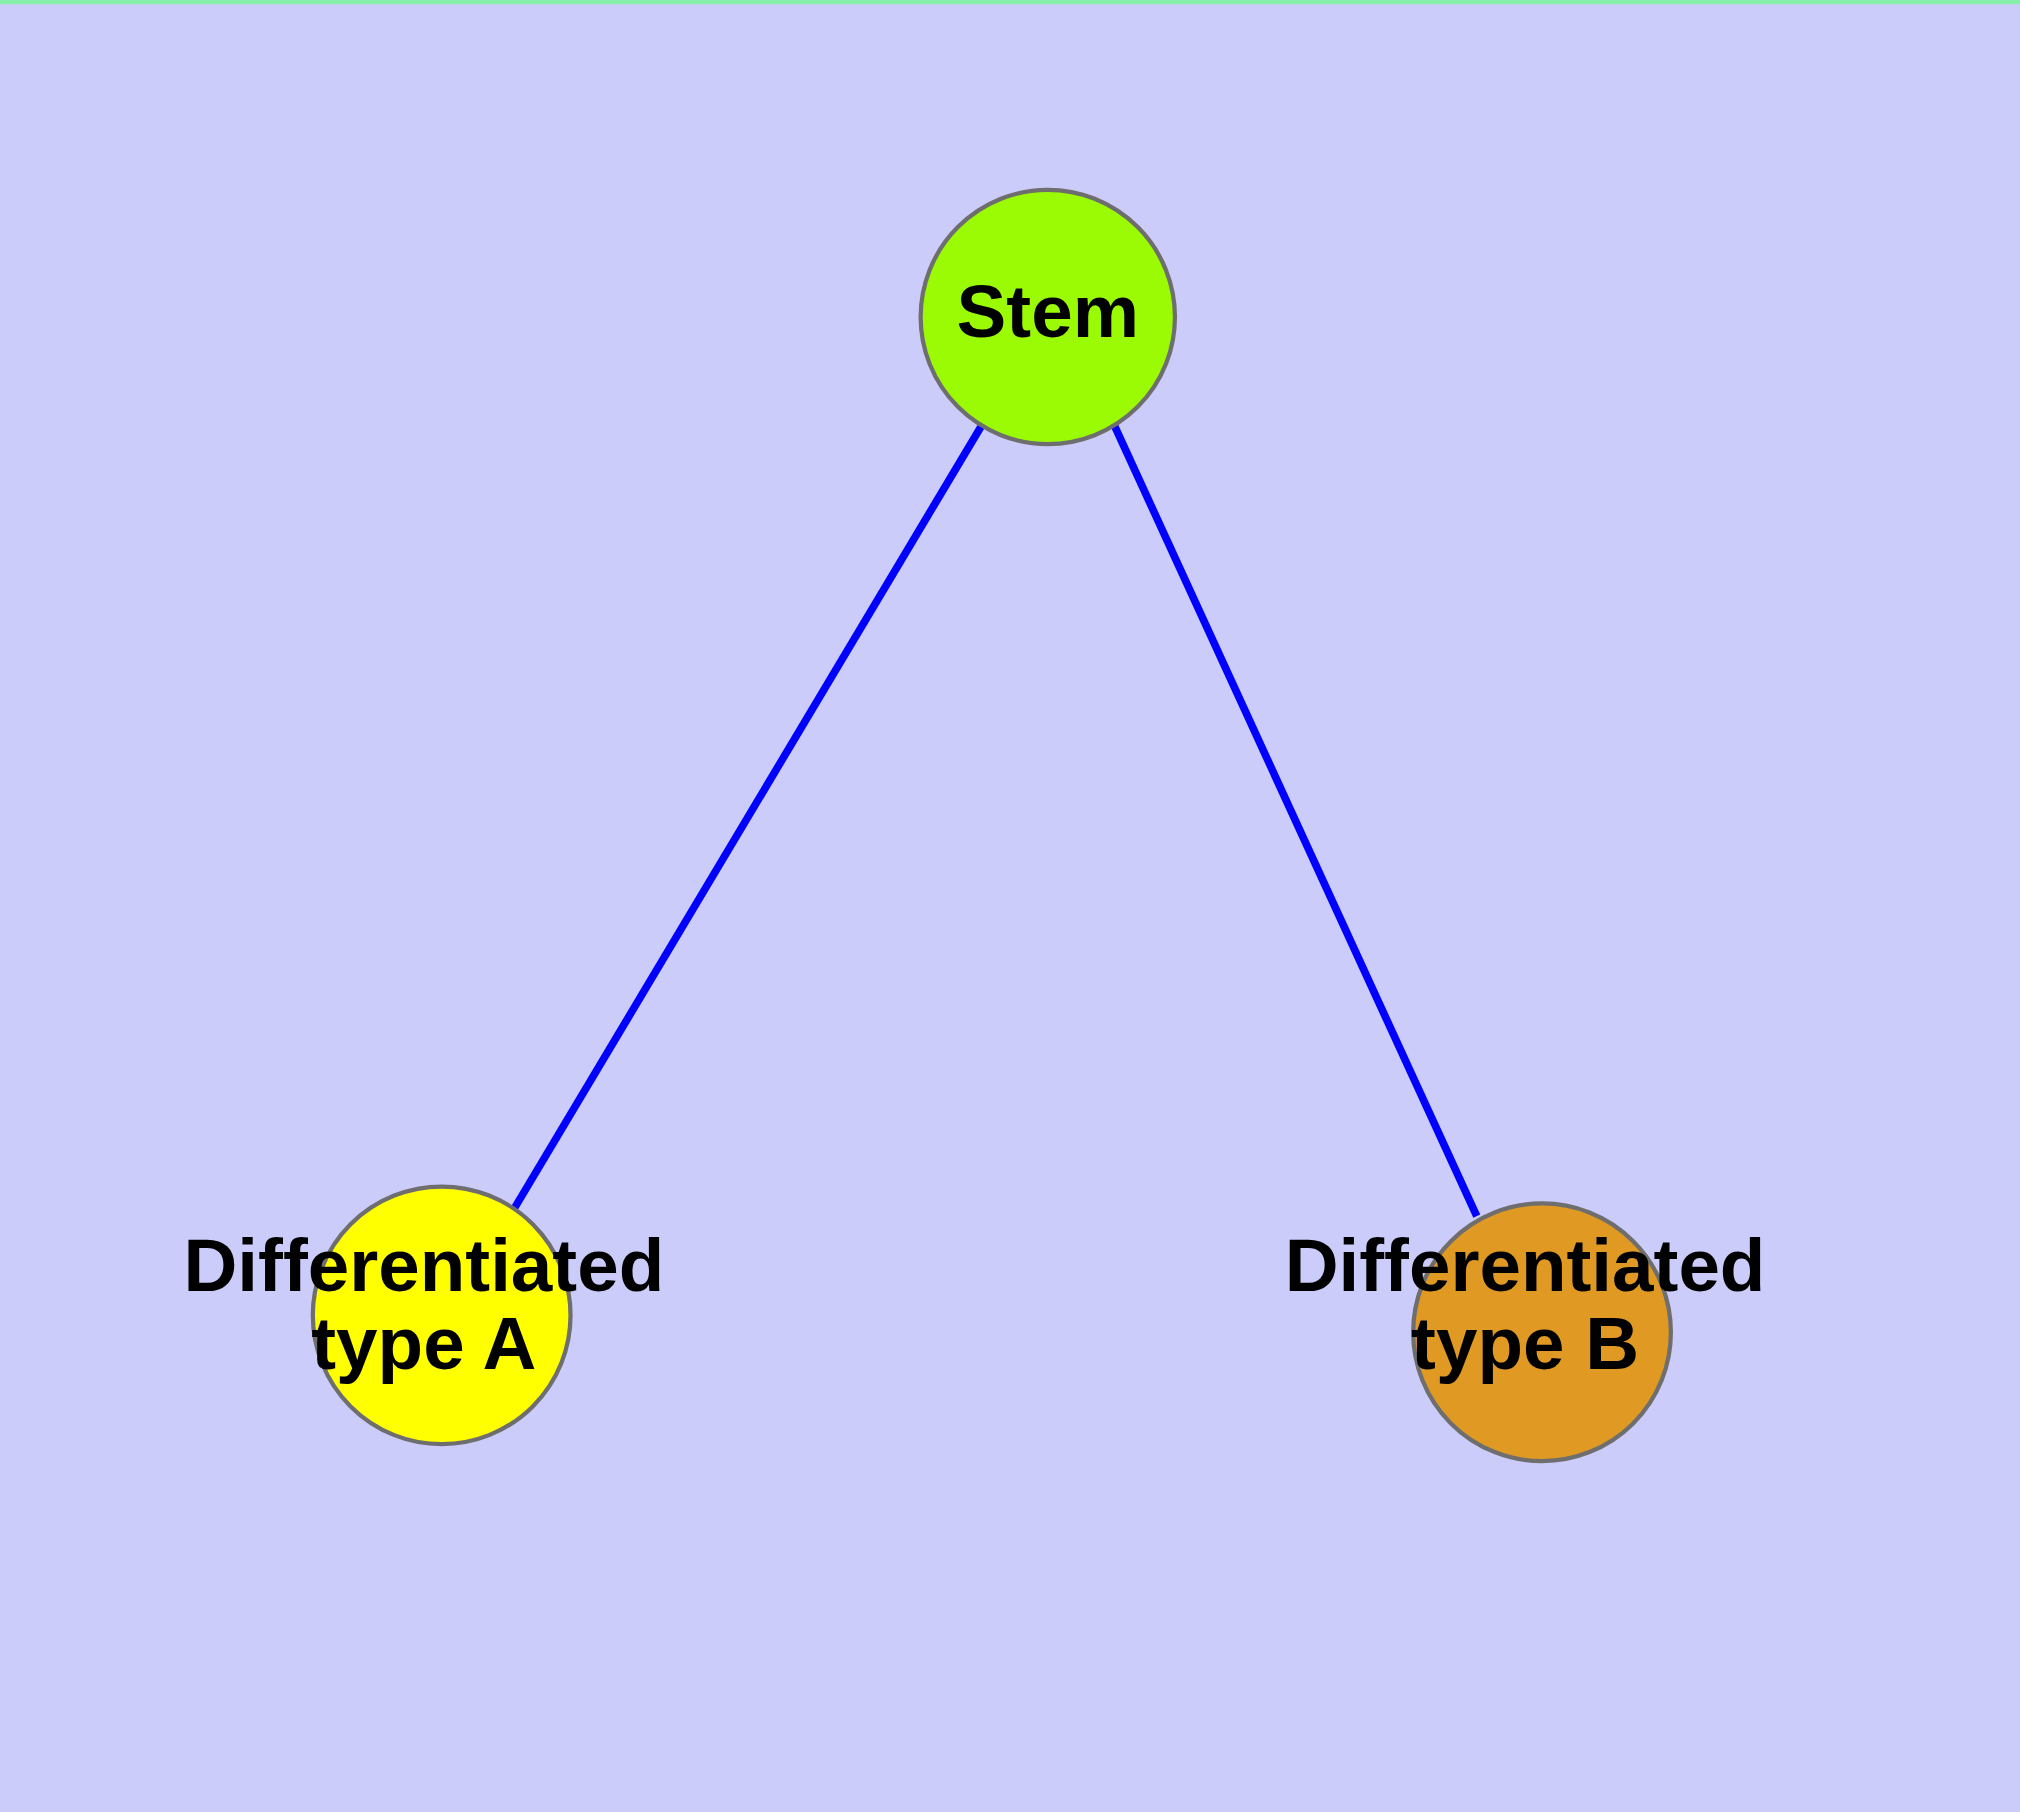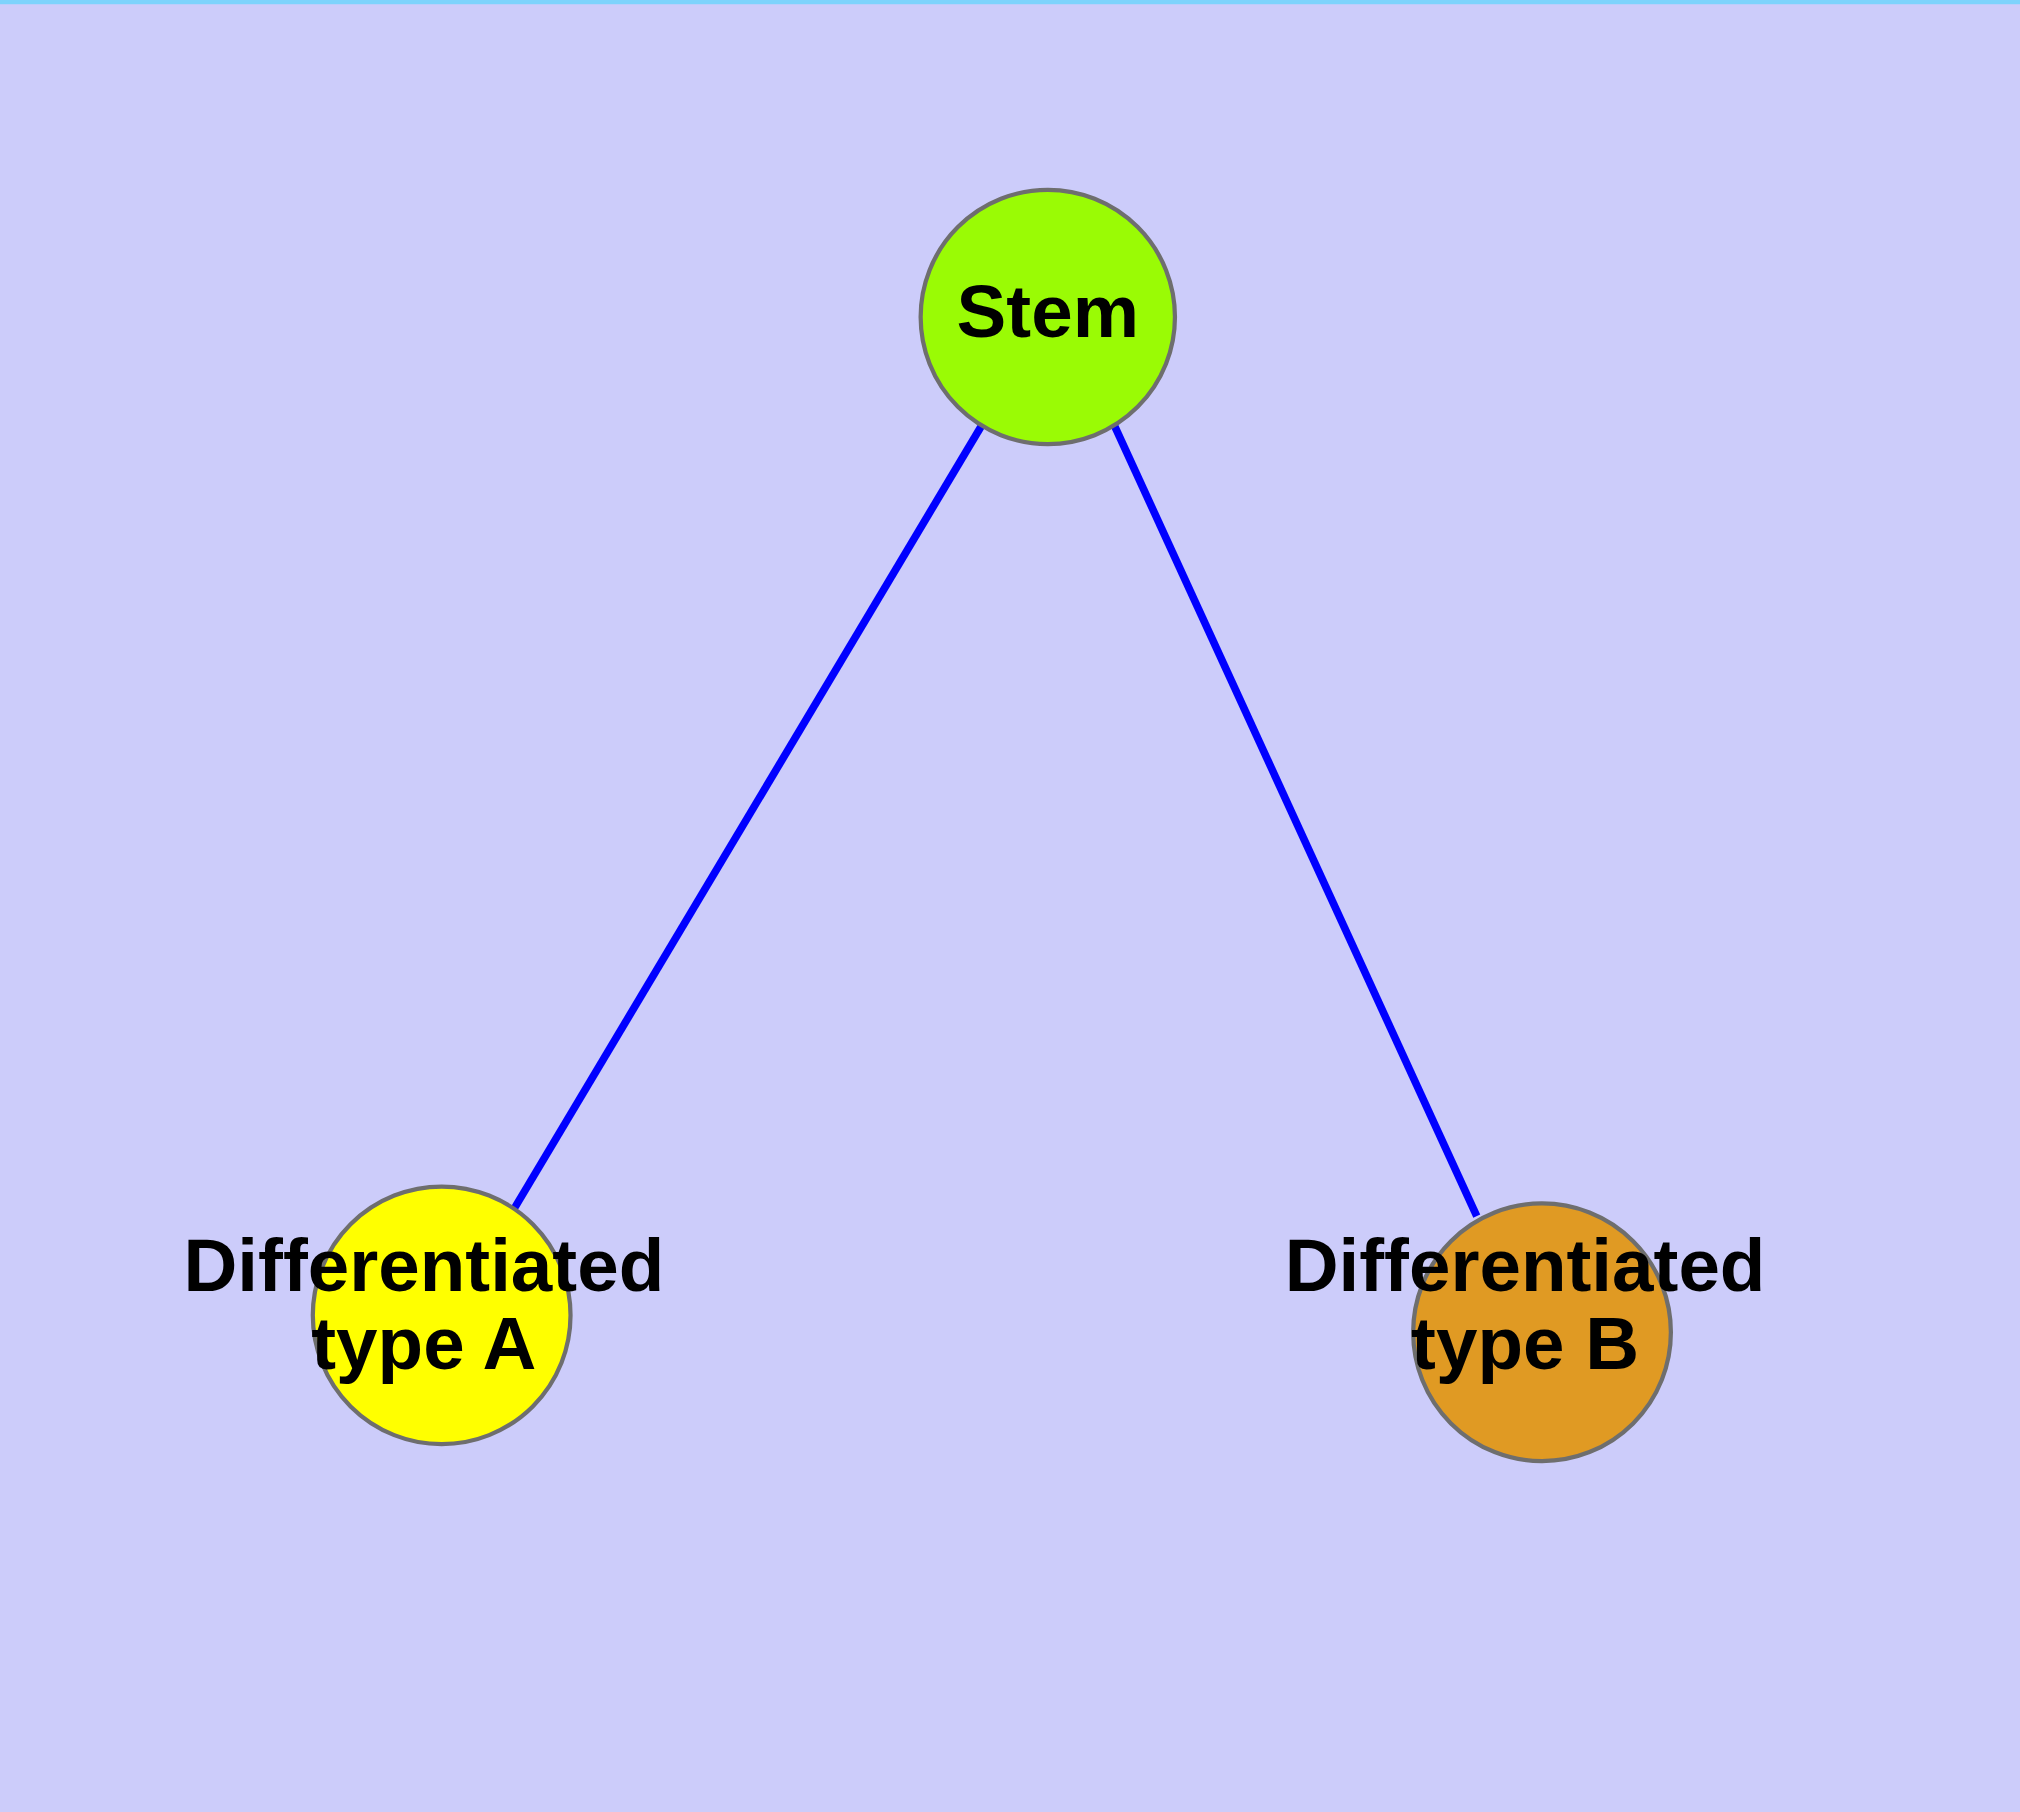--- a/index.html
+++ b/index.html
@@ -33,21 +33,21 @@
     font-weight: bold;
     fill: #000000;
     text-anchor: middle;
     dominant-baseline: middle;
     paint-order: normal;
   }
 </style>
 </head>
 <body style="width: 2021px; height: 1812px; background: rgb(255, 255, 255);">
 
-<div id="graph-canvas" style="width: 2021px; height: 1812px; background: #7dd3fc;">
+<div id="graph-canvas" style="width: 2021px; height: 1812px; background: #86efac;">
   <svg id="graph-svg" viewBox="0 0 2384 2138" preserveAspectRatio="none" xmlns="http://www.w3.org/2000/svg" style="width: 2021px; height: 1812px;">
 
     <rect id="bg-rect" x="0" y="5" width="2384" height="2133" fill="#ccccfa"></rect>
 
     <g id="edge-layer">
       <line id="edge-0" x1="1158" y1="502" x2="606" y2="1427" stroke="#0000ff" stroke-width="9" stroke-linecap="butt"></line>
       <line id="edge-1" x1="1315" y1="503" x2="1742" y2="1435" stroke="#0000ff" stroke-width="9" stroke-linecap="butt"></line>
     </g>
 
     <g id="node-layer">

